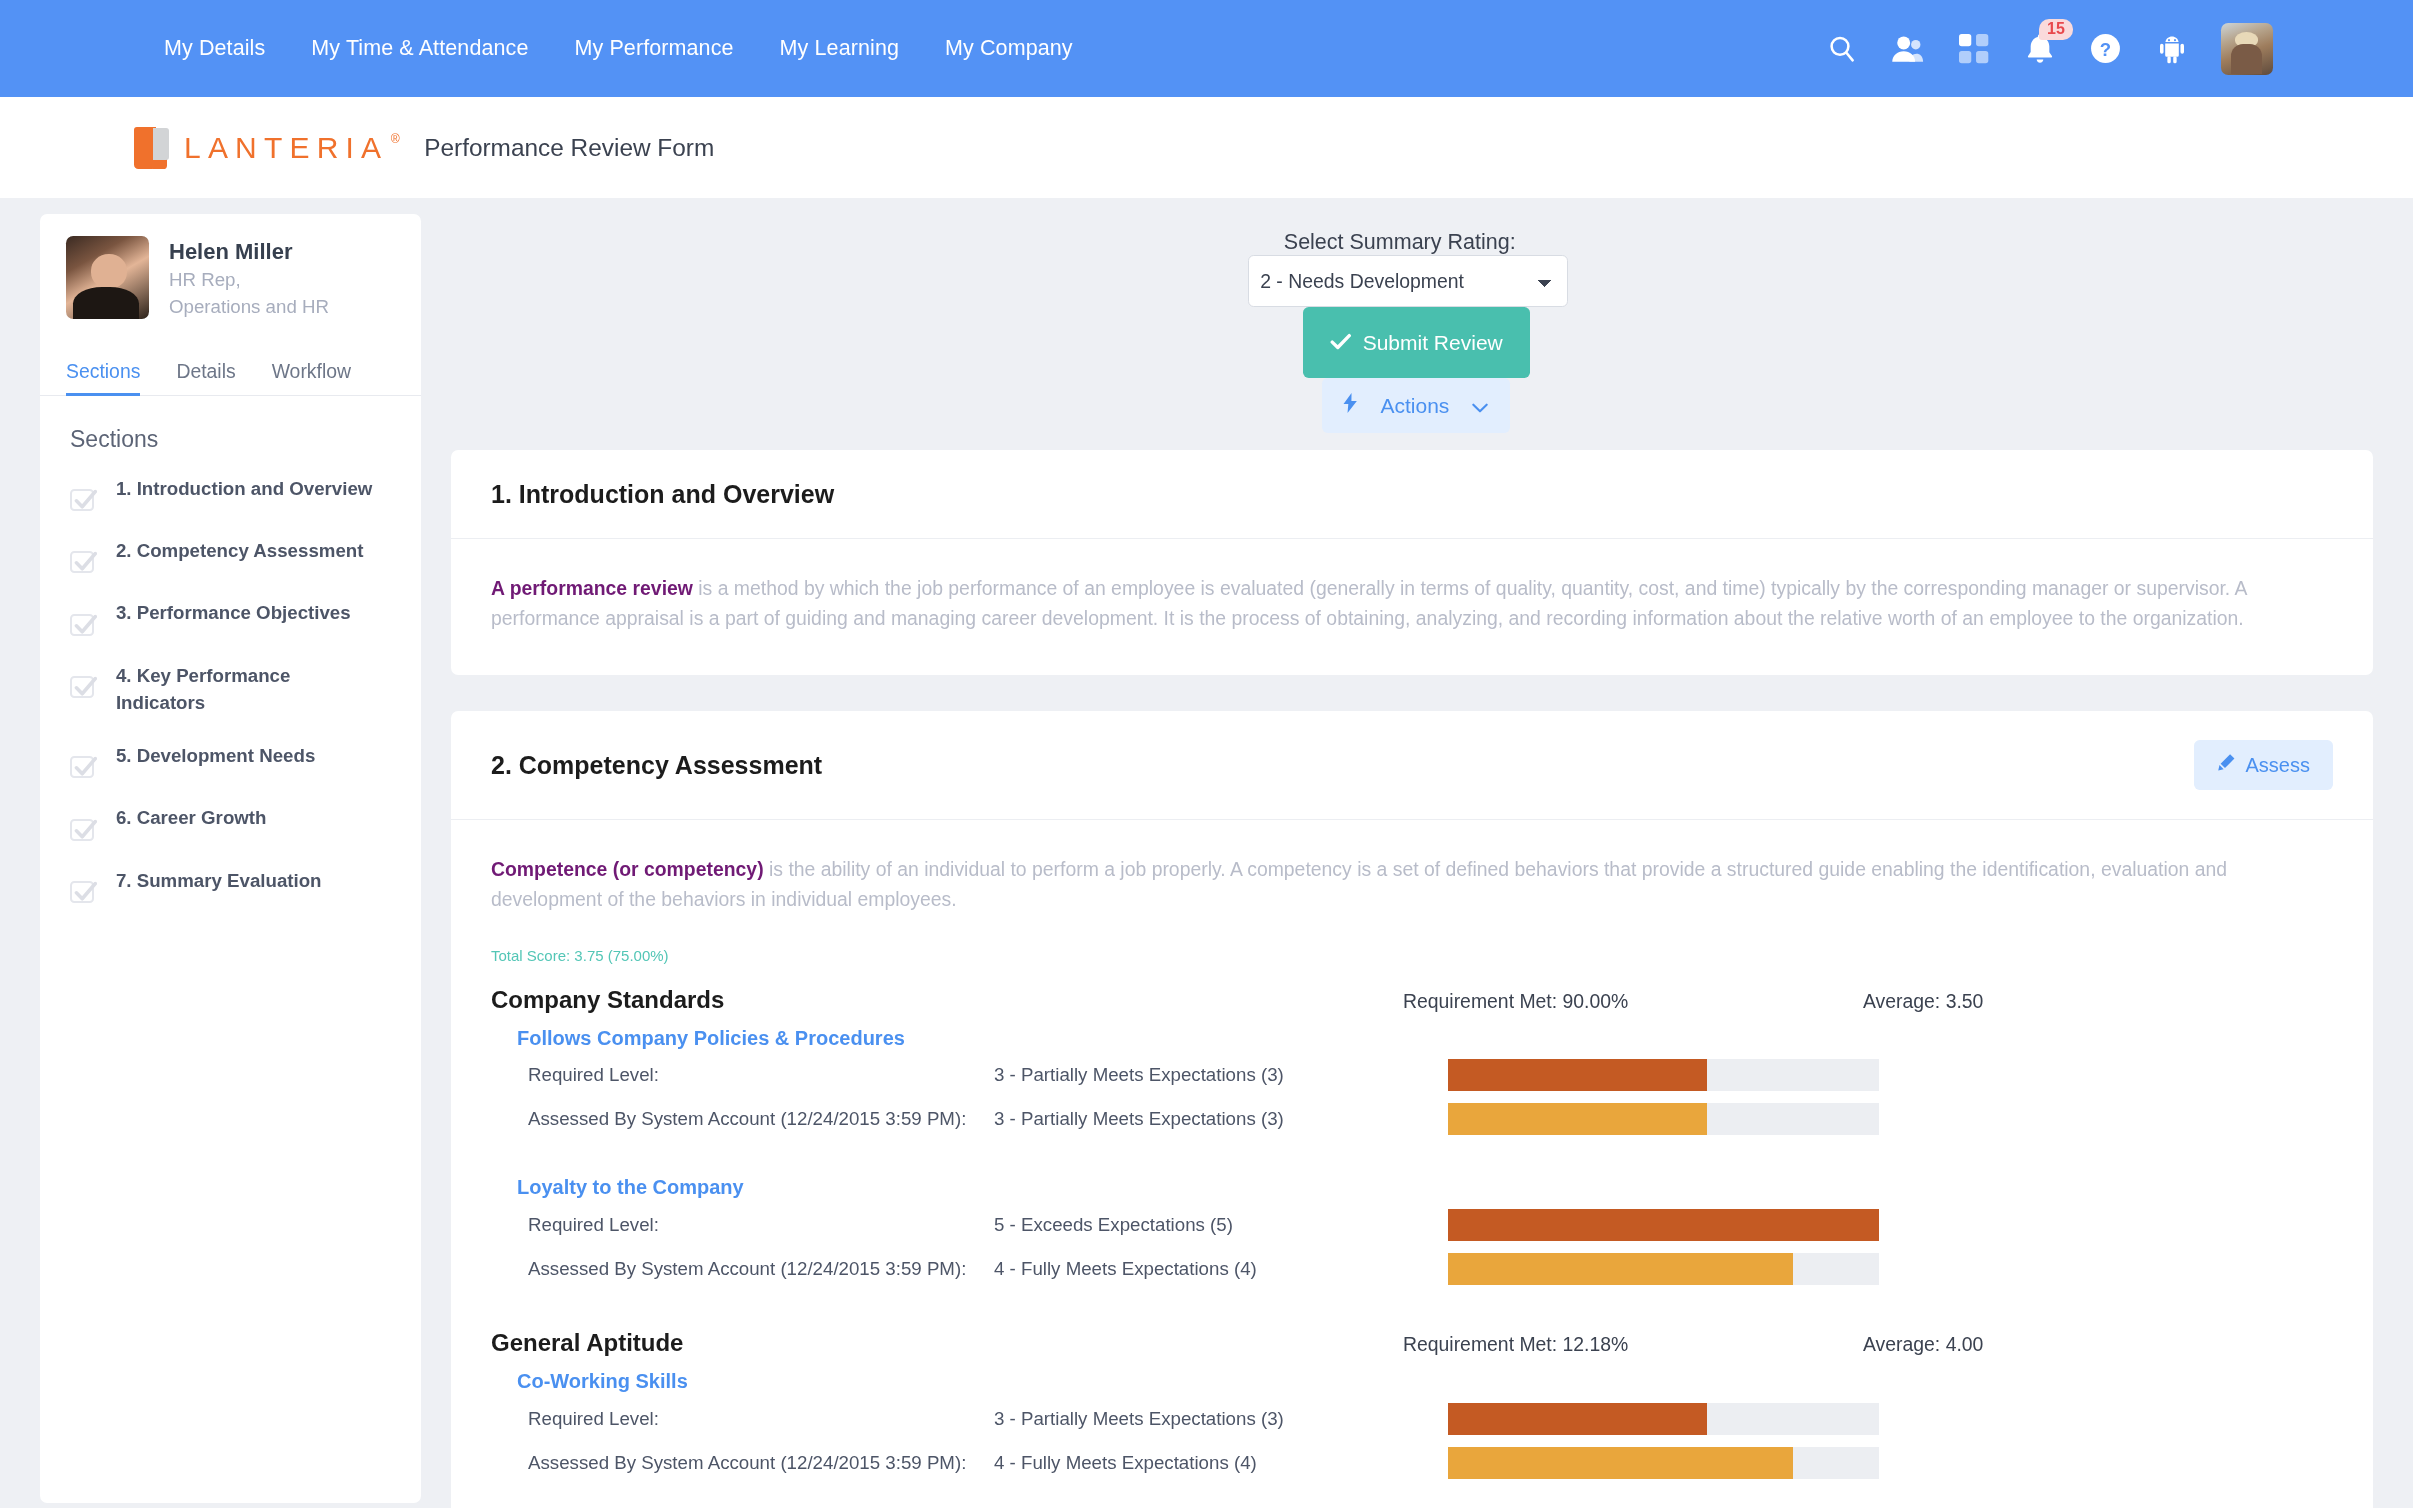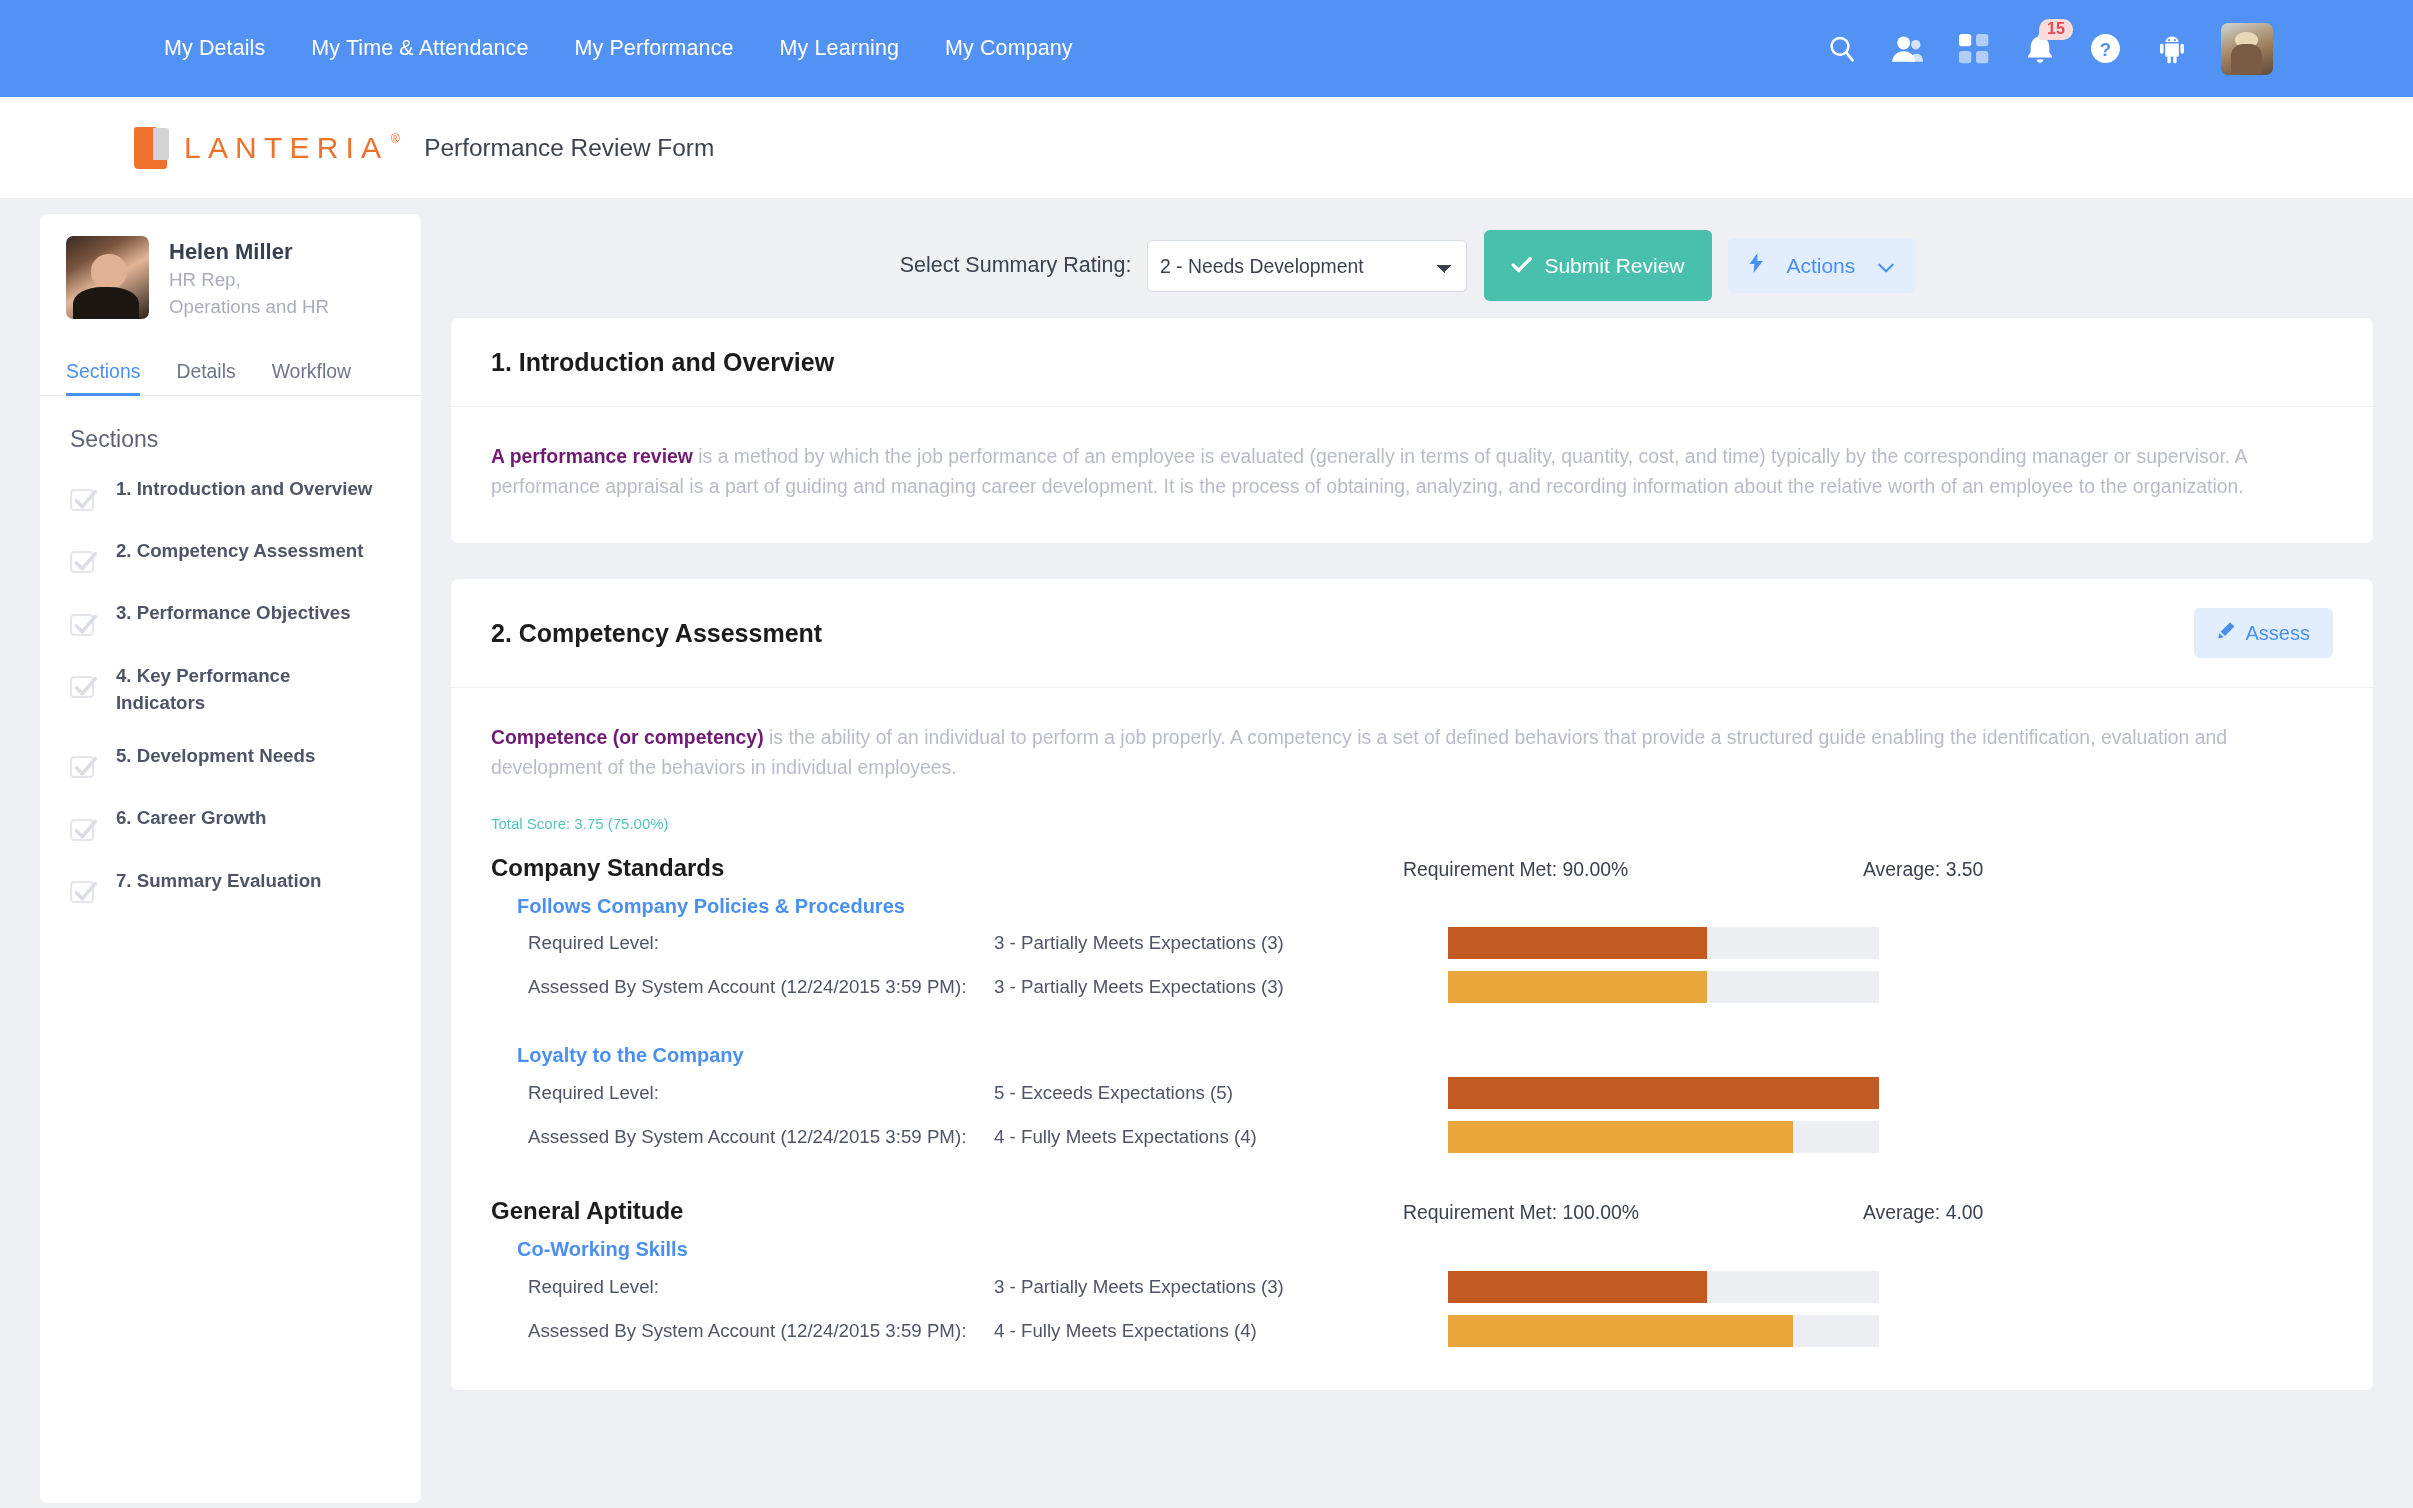--- a/index.html
+++ b/index.html
@@ -112,22 +112,23 @@
   .chk {
     width: 24.4px; height: 22px; border: 2.2px solid #e4e6ec; border-radius: 4.3px;
     flex: none; margin-top: 14.4px; position: relative; background:#fff;
   }
   .chk svg { position:absolute; left:0.7px; top:-2.9px; }
   .sec-label { color: #4d5567; font-size: 18.7px; font-weight: bold; line-height: 1.45; max-width: 259px; }
 
   
   .main { flex: 1; padding-left: 30px; }
   .toolbar {
-    display: flex; align-items: center; justify-content: center; gap: 0;
+    display: flex; align-items: center; justify-content: flex-start; gap: 0;
     padding: 16px 8.6px 17px 0;
+    flex-direction: column;
   }
   .toolbar-label { color: #3b4250; font-size: 21.5px; margin-right: 16px; }
   .rating-select {
     width: 320px; height: 52px; background: #fff; border: 1.4px solid #d8dce3;
     border-radius: 5.7px; font-size: 19.4px; color: #3b4250; padding: 0 11.5px;
     font-family: "Liberation Sans", sans-serif; cursor: pointer;
     -webkit-appearance: none; appearance: none;
     background-image:
       linear-gradient(45deg, transparent 50%, #3b4250 50%),
       linear-gradient(135deg, #3b4250 50%, transparent 50%);
@@ -440,21 +441,21 @@
                       <div class="bar-fill" style="width: 80%; background: rgb(233, 166, 60);"></div>
                     </div>
                   </div>
                 </div>
               </div>
             </div>
             <div>
               <div class="grp-gap"></div>
               <div class="grp-row">
                 <div class="grp-name">General Aptitude</div>
-                <div class="grp-met">Requirement Met: 100.00%</div>
+                <div class="grp-met">Requirement Met: 12.18%</div>
                 <div class="grp-avg">Average: 4.00</div>
               </div>
               <div class="comp-block">
                 <div class="comp-name">Co-Working Skills</div>
                 <div class="comp-line">
                   <div class="comp-key">Required Level:</div>
                   <div class="comp-val">3 - Partially Meets Expectations (3)</div>
                   <div class="bar-wrap">
                     <div class="bar">
                       <div class="bar-fill" style="width: 60%; background: rgb(196, 90, 35);"></div>

